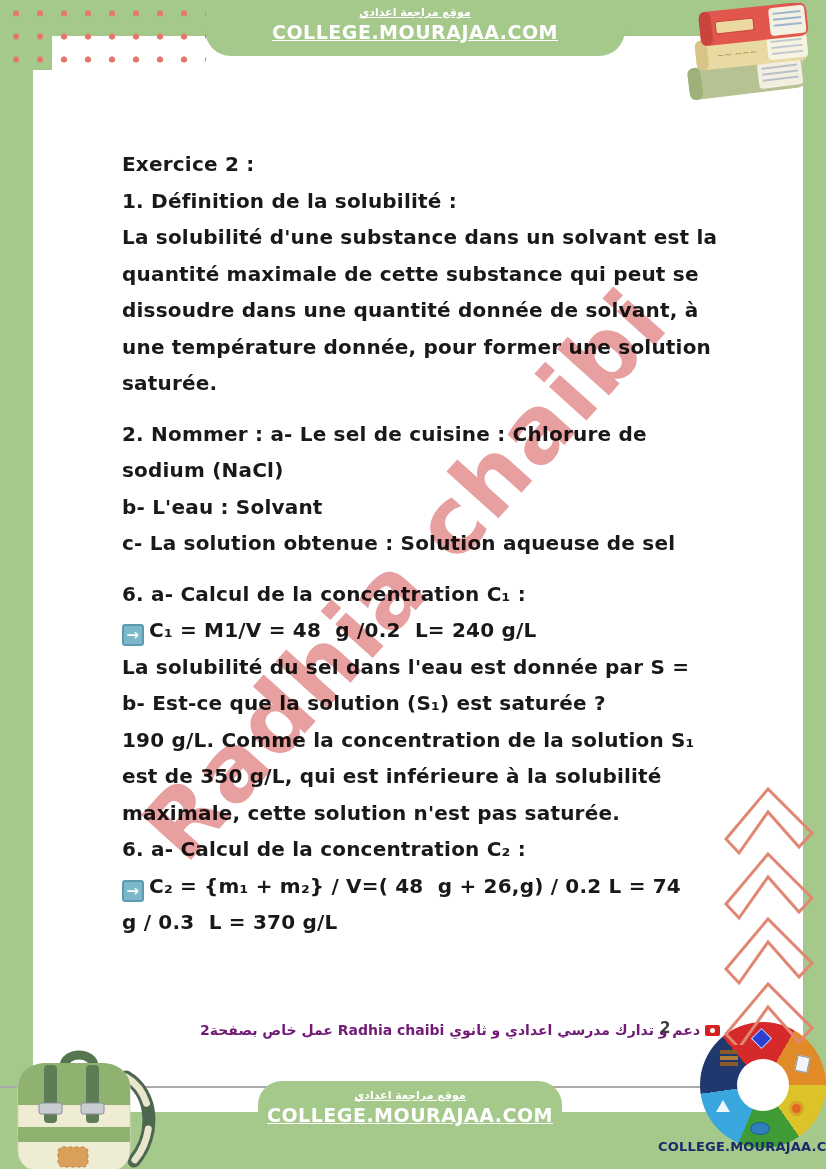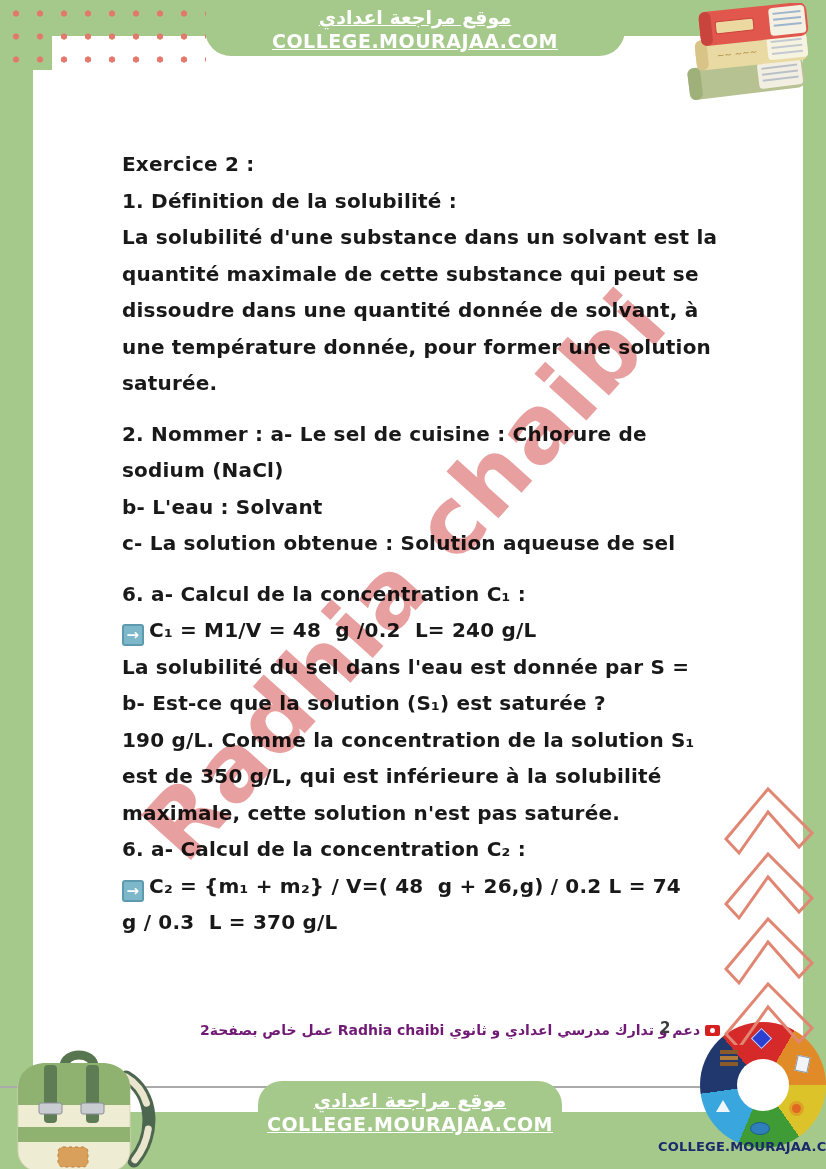--- a/index.html
+++ b/index.html
@@ -12,21 +12,21 @@
   .strip-right { position:absolute; right:0; top:0; width:23px; height:1169px; background:#a5c88b; z-index:1; }
   .band-top    { position:absolute; left:0; top:0; width:826px; height:36px; background:#a5c88b; z-index:2; }
   .corner-green{ position:absolute; left:0; top:0; width:52px; height:70px; background:#a5c88b; z-index:2; }
   .band-bottom { position:absolute; left:0; top:1112px; width:826px; height:57px; background:#a5c88b; z-index:4; }
   .tab-top { position:absolute; left:205px; top:0; width:420px; height:56px; background:#a5c88b;
              border-radius:0 0 26px 26px; z-index:3; text-align:center; }
   .tab-bottom { position:absolute; left:258px; top:1081px; width:304px; height:88px; background:#a5c88b;
              border-radius:24px 24px 0 0; z-index:5; text-align:center; }
   .hairline { position:absolute; left:0; top:1086px; width:826px; height:2px; background:#aaaaaa; z-index:3; }
 
-  .site-ar  { display:block; color:#ffffff; font-weight:bold; font-size:19px; text-decoration:underline; margin-top:6px; }
+  .site-ar  { display:block; color:#ffffff; font-weight:bold; font-size:11px; text-decoration:underline; margin-top:6px; }
   .site-url { display:block; color:#ffffff; font-weight:bold; font-size:19px; letter-spacing:.5px; text-decoration:underline; margin-top:2px; }
   .tab-bottom .site-ar { margin-top:8px; }
 
   
   .dots { position:absolute; left:0; top:0; width:206px; height:64px; z-index:4;
           background-image:radial-gradient(#e4796b 3px, rgba(0,0,0,0) 3.5px);
           background-size:24px 23px; background-position:4px 2px; }
 
   
   .doc { position:absolute; left:122px; top:152px; width:620px; z-index:5; color:#191919; }

